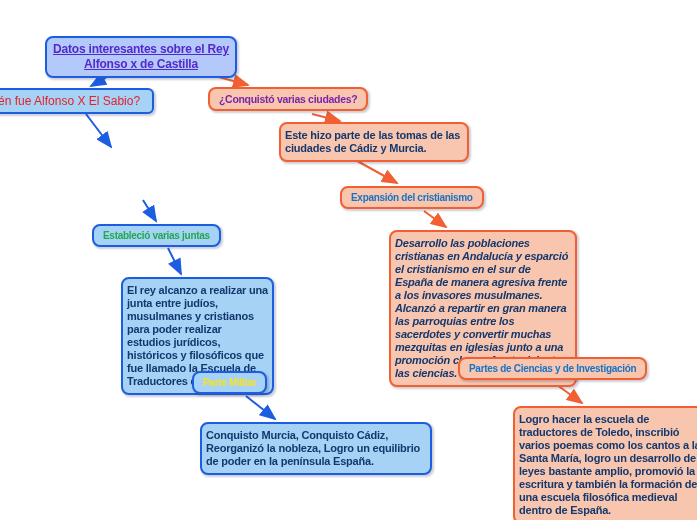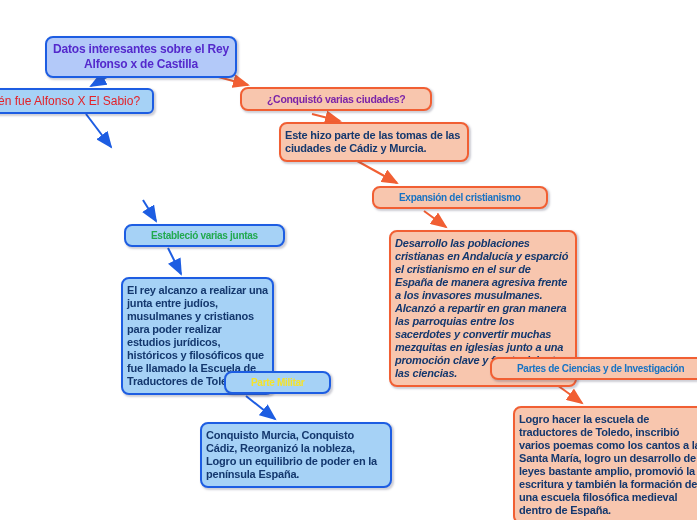--- a/index.html
+++ b/index.html
@@ -18,52 +18,52 @@
     font-weight:bold;
     box-shadow:1.5px 1.5px 2px rgba(60,60,90,0.25);
   }
   .blue-node{
     background:var(--blue-fill,#a6d2f6);
     border:2px solid var(--blue-branch,#1d5de2);
   }
   .root-node{
     background:var(--root-fill,#b3c9f9);
     border:2px solid var(--blue-branch,#1d5de2);
+    text-decoration:underline;
   }
   .salmon-node{
     background:var(--salmon-fill,#f8c6ae);
     border:2px solid var(--orange-branch,#f15f33);
   }
   .para{
     font-size:11px;
     letter-spacing:-0.2px;
     line-height:1.18;
     color:var(--navy-text,#14386e);
     padding:5px 4px;
     text-align:left;
   }
   .heading{
     font-size:10px;
     letter-spacing:-0.3px;
     white-space:nowrap;
-    padding:4px 25px;
+    padding:4px 9px;
     text-align:right;
-    margin-left:32px;
   }
   .n-root{left:45px;top:36px;width:192px;text-align:center;
     font-size:12px;letter-spacing:-0.2px;line-height:1.25;
     color:var(--violet-text,#5429cc);padding:4px 2px;}
   .n-quien{left:-42px;top:88px;white-space:nowrap;border-radius:6px;
     font-weight:normal;font-size:12px;color:var(--red-text,#e32229);
     padding:4px 12px;text-align:center;}
   .n-fue{left:40px;top:150px;width:190px;}
   .n-establecio{left:92px;top:224px;color:var(--green-text,#21a94f);}
   .n-elrey{left:121px;top:277px;width:153px;}
   .n-parte{left:192px;top:371px;color:var(--yellow-text,#f5e32a);}
-  .n-conquisto{left:200px;top:422px;width:192px;}
+  .n-conquisto{left:200px;top:422px;width:232px;}
   .n-conquistoq{left:208px;top:87px;color:var(--purple-text,#7b24a8);font-size:10.5px;}
   .n-este{left:279px;top:122px;width:190px;}
   .n-expansion{left:340px;top:186px;color:var(--blue-text,#1773c4);}
   .n-desarrollo{left:389px;top:230px;width:188px;font-style:italic;}
   .n-partes{left:458px;top:357px;color:var(--blue-text,#1773c4);}
   .n-logro{left:513px;top:406px;width:196px;}
 </style>
 </head>
 <body>
 

